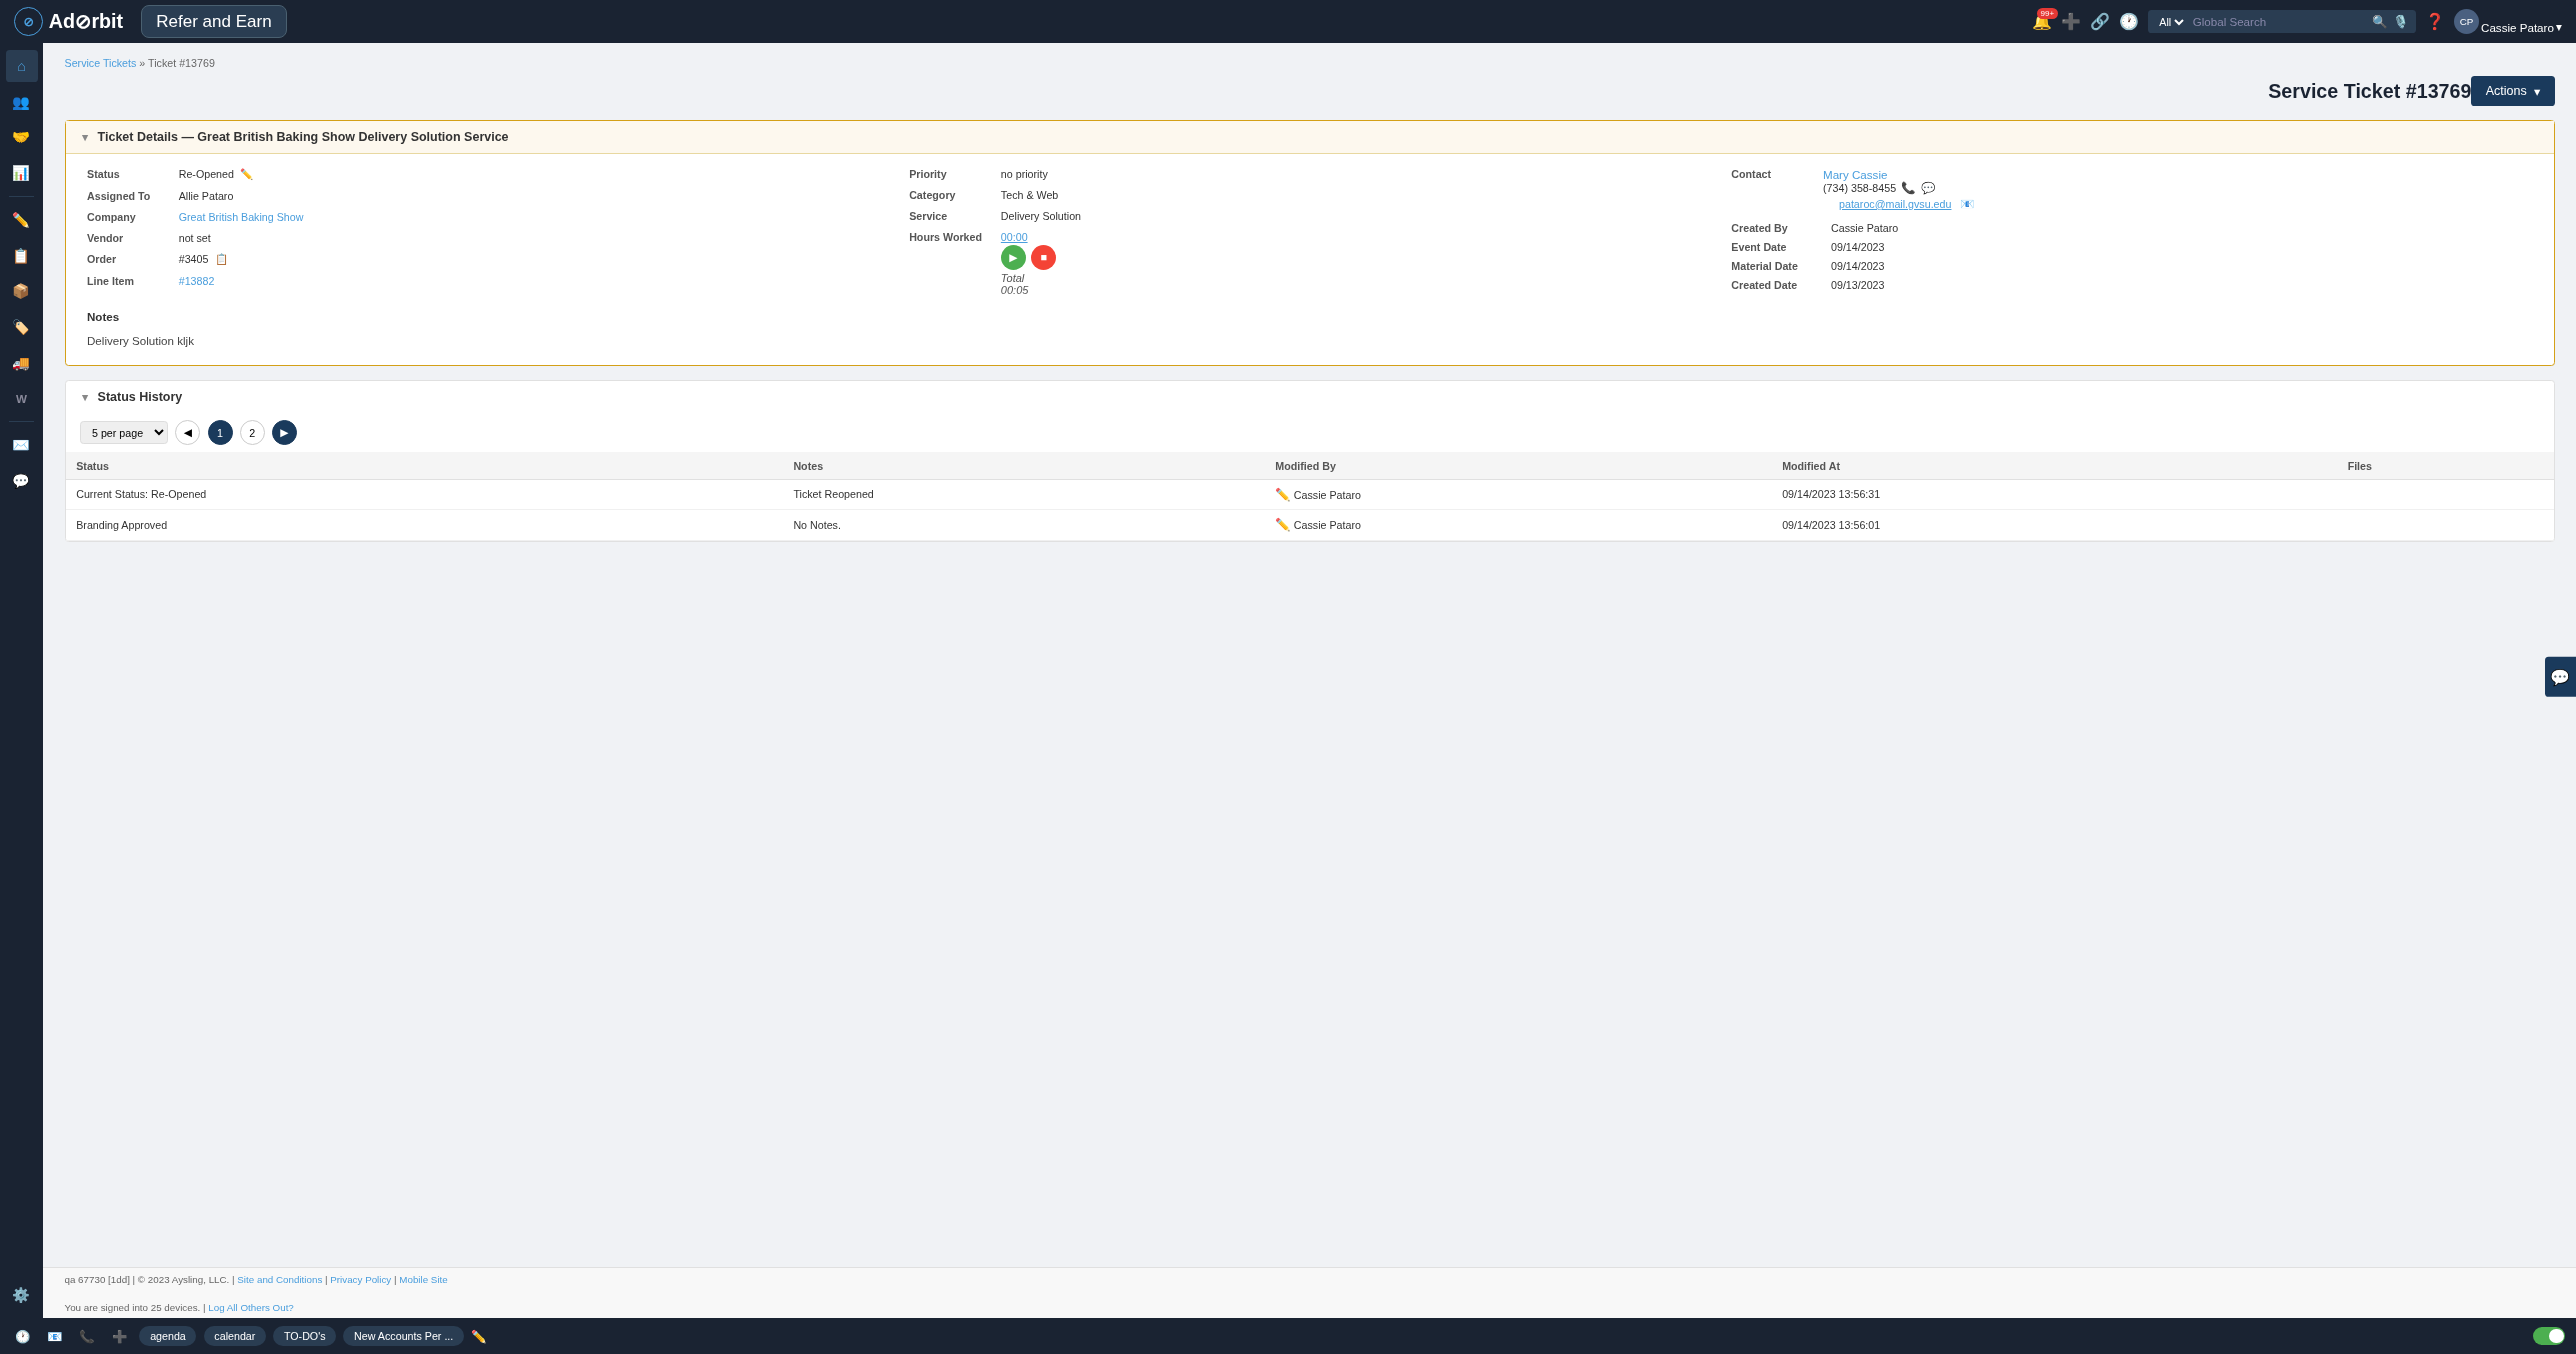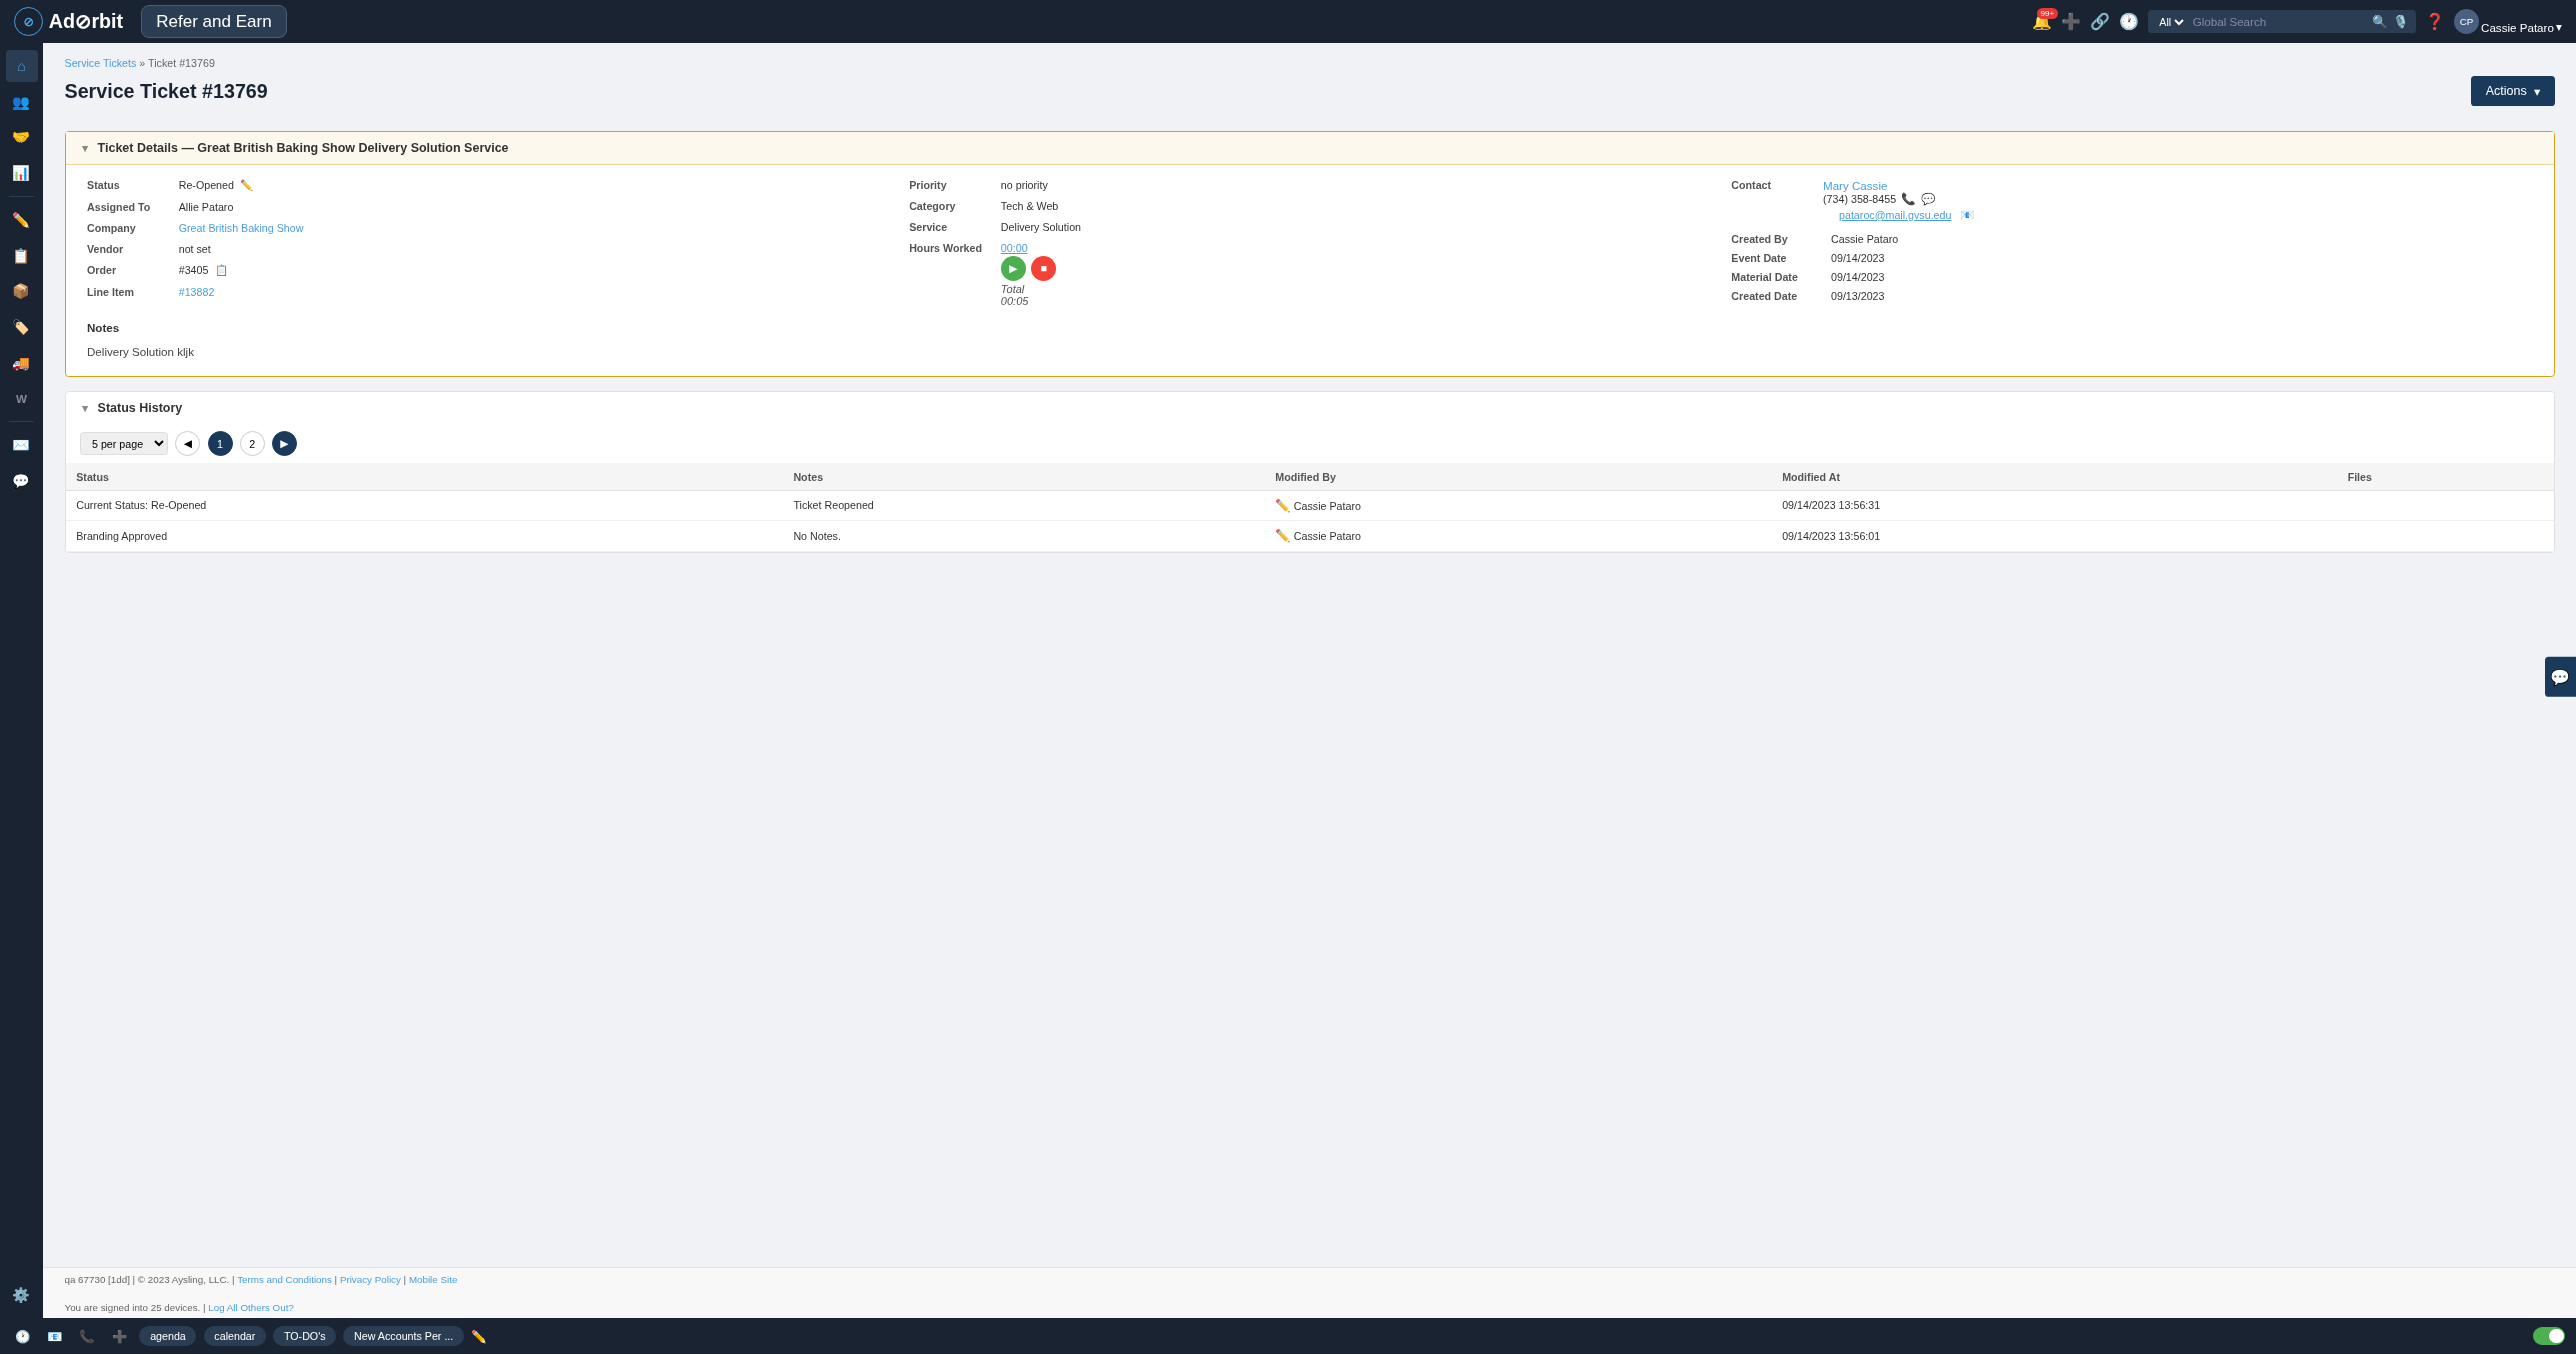--- a/index.html
+++ b/index.html
@@ -32,21 +32,21 @@
 
     
     .main-content { flex: 1; display: flex; flex-direction: column; overflow: auto; }
     .page-content { padding: 14.3px 21.5px; flex: 1; }
 
     
     .breadcrumb { font-size: 10.7px; color: #666; margin-bottom: 7.2px; }
     .breadcrumb a { color: #4a9edd; text-decoration: none; }
 
     
-    .page-header { display: flex; align-items: center; justify-content: space-between; margin-bottom: 25px; }
+    .page-header { display: flex; align-items: center; justify-content: flex-end; margin-bottom: 14px; }
     .page-title { font-size: 19.7px; font-weight: 600; color: #1a2332; }
     .actions-btn { background: #1a3a5c; color: white; border: none; padding: 7.2px 14.3px; border-radius: 3.6px; cursor: pointer; font-size: 12.5px; display: flex; align-items: center; gap: 7.2px; }
 
     
     .card { background: white; border: 0.9px solid #e0e0e0; border-radius: 3.6px; margin-bottom: 14.3px; }
     .card.highlighted { border: 1.8px solid #d4a017; }
     .card-header { display: flex; align-items: center; gap: 7.2px; padding: 9px 14.3px; background: #fdf8ee; border-bottom: 0.9px solid #e8d8a0; cursor: pointer; }
     .card-header-title { font-size: 12.5px; font-weight: 600; color: #333; }
     .card-body { padding: 14.3px 21.5px; }
 
@@ -351,21 +351,21 @@
             </tr>
           </tbody>
         </table>
       </div>
 
     </div>
 
     <div class="footer">
       <div>
         <span>qa 67730 [1dd] | © 2023 Aysling, LLC. |</span>
-        <a href="#">Terms and Conditions</a> |
+        <a href="#">Site and Conditions</a> |
         <a href="#">Privacy Policy</a> |
         <a href="#">Mobile Site</a>
       </div>
       <div class="footer-line2">
         <span>You are signed into 25 devices. |</span>
         <a href="#">Log All Others Out?</a>
       </div>
     </div>
 
   </div>

